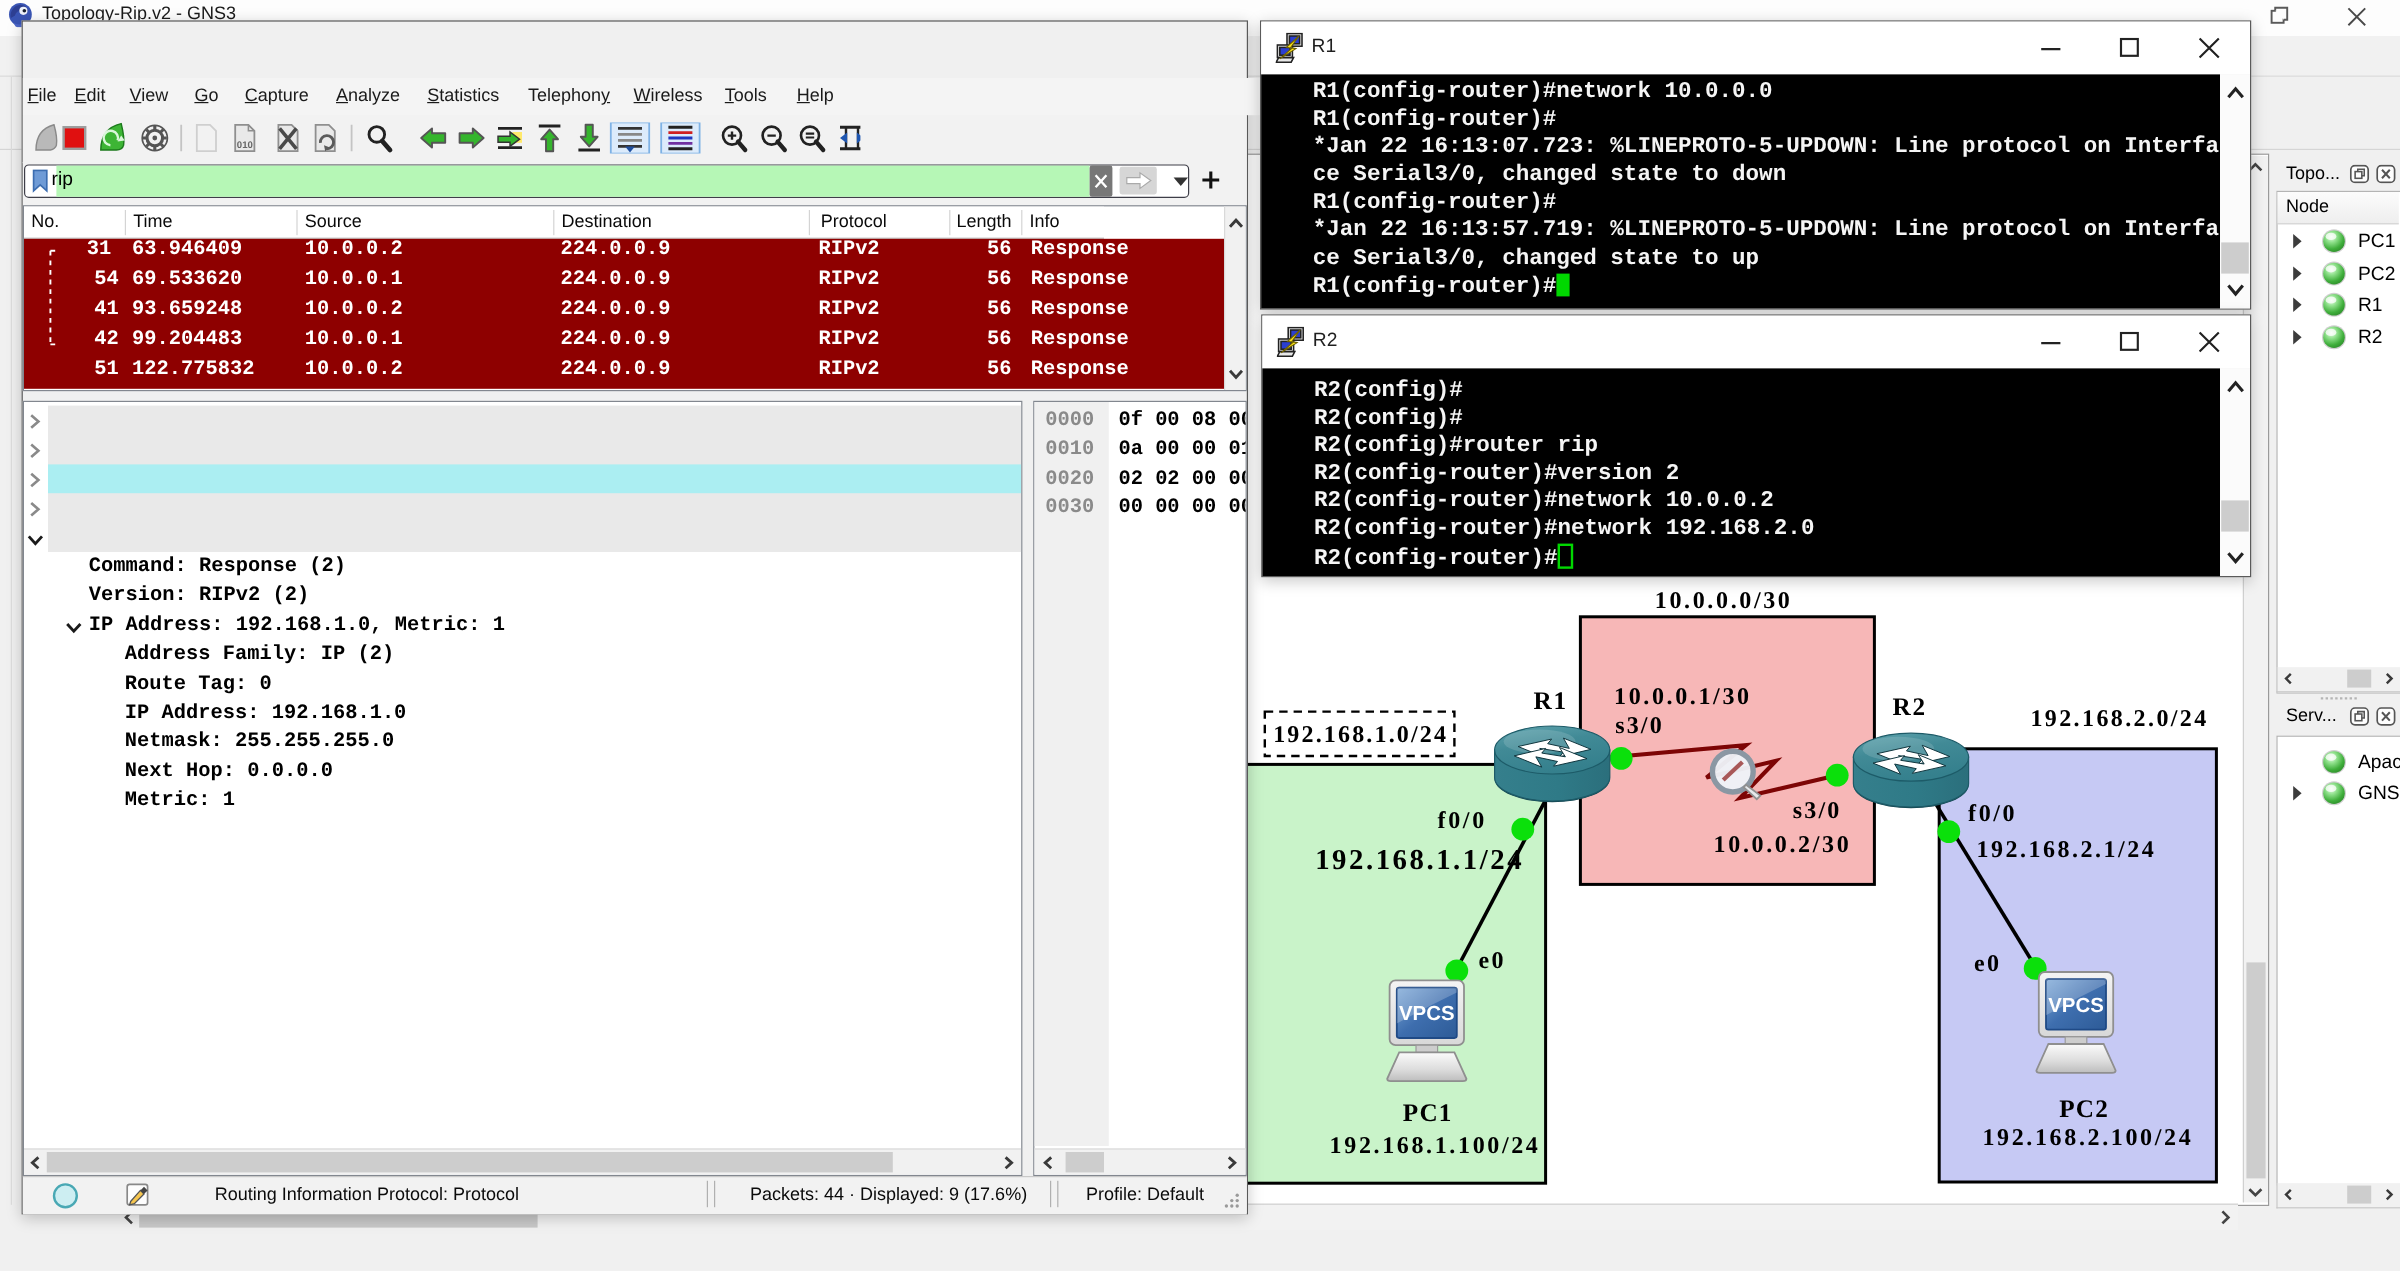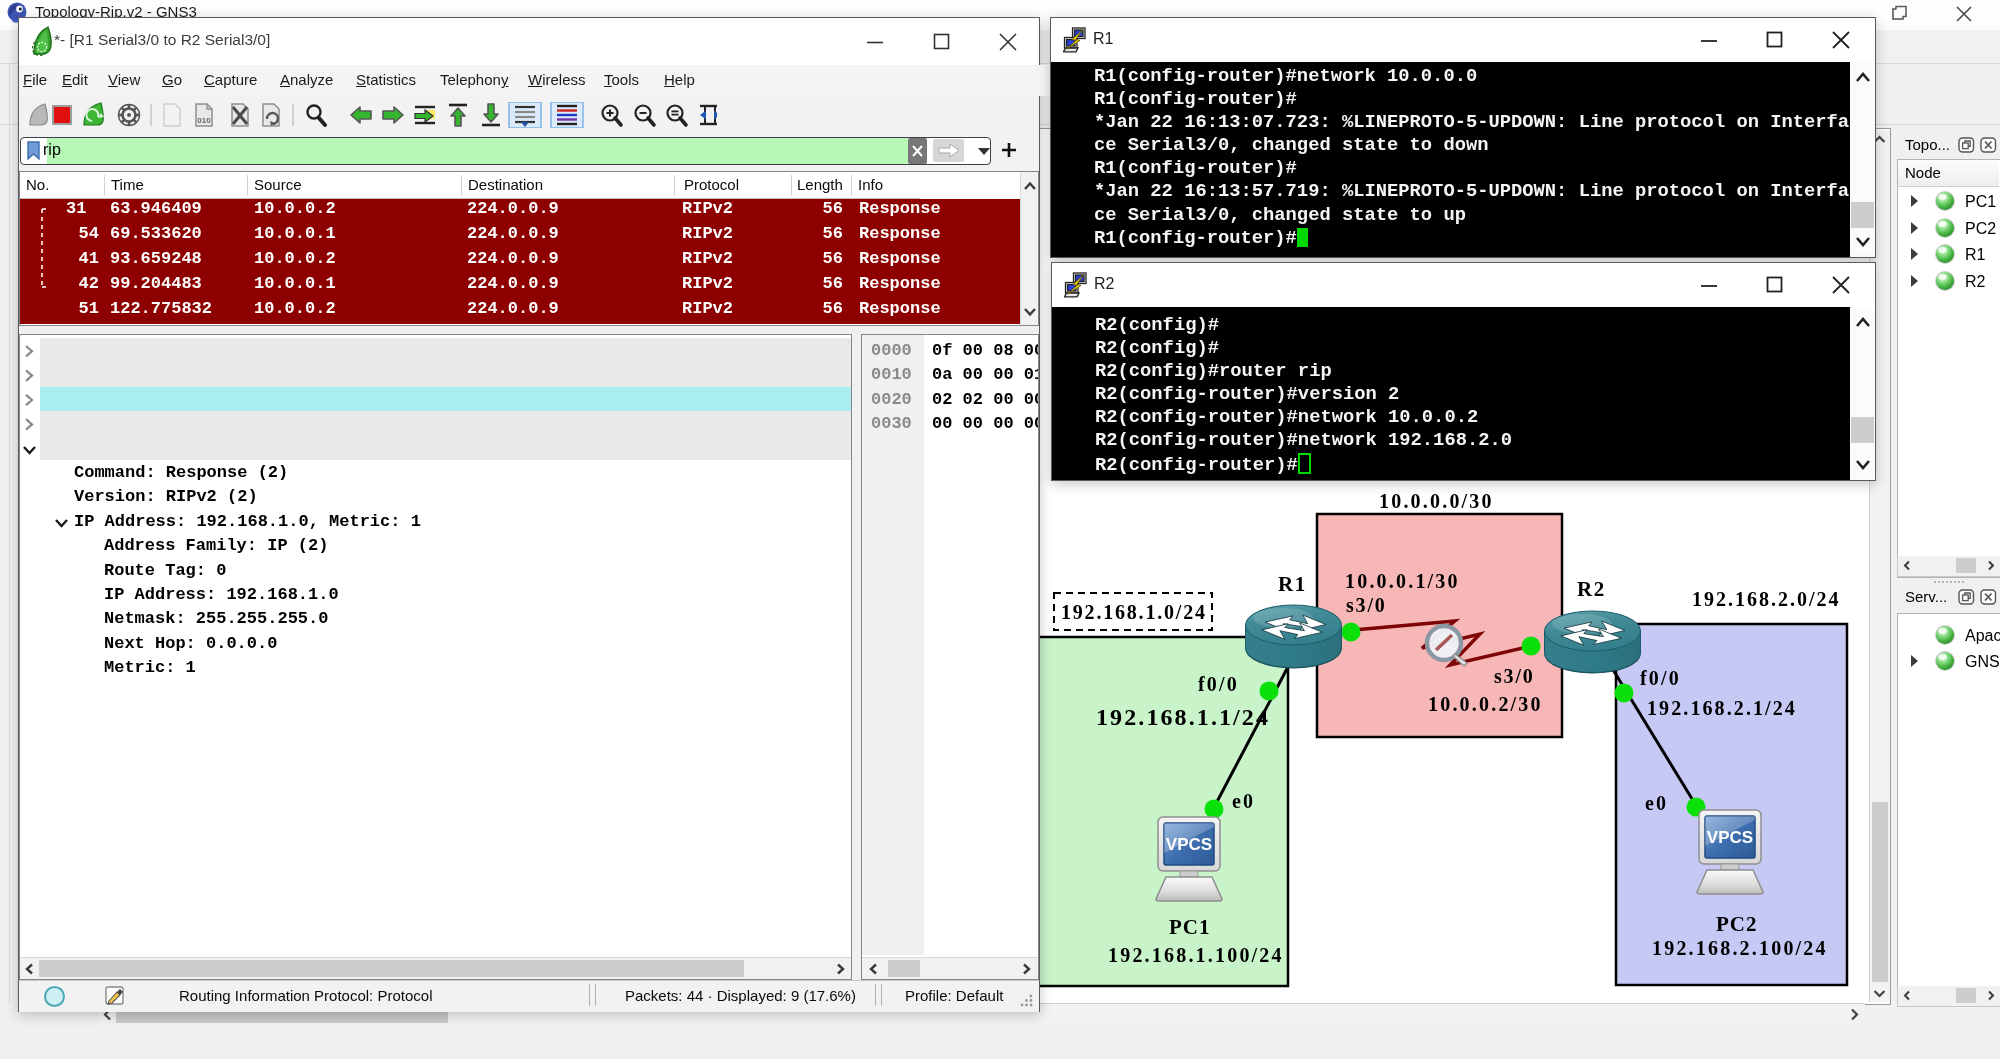--- a/index.html
+++ b/index.html
@@ -297,34 +297,20 @@
     <div class="abs serifb" style="left:611px;top:217px;font-size:20px;letter-spacing:2.1px;">192.168.2.1/24</div>
     <div class="abs serifb" style="left:609px;top:312px;font-size:20px;letter-spacing:2px;">e0</div>
     <div class="abs serifb" style="left:133px;top:435px;font-size:21px;letter-spacing:1px;">PC1</div>
     <div class="abs serifb" style="left:72px;top:464px;font-size:20px;letter-spacing:2.2px;">192.168.1.100/24</div>
     <div class="abs serifb" style="left:680px;top:432px;font-size:21px;letter-spacing:1px;">PC2</div>
     <div class="abs serifb" style="left:616px;top:457px;font-size:20px;letter-spacing:2.2px;">192.168.2.100/24</div>
   </div>
 
   <div id="wireshark" class="win" style="left:18px;top:17px;width:1020px;height:993px;">
 
-    <div class="abs" style="left:0;top:0;width:1020px;height:47px;background:#ffffff;">
-      <svg class="abs" style="left:13px;top:8px;" width="24" height="32" viewBox="0 0 24 32">
-        <circle cx="8" cy="22" r="7.5" fill="none" stroke="#2c6e2c" stroke-width="1.6" stroke-dasharray="2.4,2.2"></circle>
-        <path d="M2,28 Q2,8 16,1 Q20,12 19,20 Q18,27 12,28 Z" fill="#33a02c" stroke="#1e6b1a" stroke-width="1.3"></path>
-        <path d="M4,27 Q5,12 14,4 Q17,13 16,20 Q15,26 10,27 Z" fill="#4fc046"></path>
-        <circle cx="10" cy="21" r="4.6" fill="none" stroke="#e8f5e8" stroke-width="1.4" stroke-dasharray="1.8,1.6"></circle>
-      </svg>
-      <div class="abs" style="left:35px;top:13px;font-size:15.5px;color:#3c3c3c;">*- [R1 Serial3/0 to R2 Serial3/0]</div>
-      <svg class="abs" style="left:841px;top:13px;" width="180" height="22" viewBox="0 0 180 22">
-        <line x1="7" y1="11.5" x2="23" y2="11.5" stroke="#333" stroke-width="1.6"></line>
-        <rect x="74.5" y="3.5" width="14" height="14" fill="none" stroke="#333" stroke-width="1.6"></rect>
-        <path d="M140,3 L156,19 M156,3 L140,19" stroke="#333" stroke-width="1.6"></path>
-      </svg>
-    </div>
 
     <div class="abs" style="left:0;top:47px;width:1179px;height:31px;background:#f4f4f4;font-size:15px;color:#1a1a1a;">
       <div class="abs" style="left:4px;top:6px;"><u>F</u>ile</div>
       <div class="abs" style="left:43px;top:6px;"><u>E</u>dit</div>
       <div class="abs" style="left:89px;top:6px;"><u>V</u>iew</div>
       <div class="abs" style="left:143px;top:6px;"><u>G</u>o</div>
       <div class="abs" style="left:185px;top:6px;"><u>C</u>apture</div>
       <div class="abs" style="left:261px;top:6px;"><u>A</u>nalyze</div>
       <div class="abs" style="left:337px;top:6px;"><u>S</u>tatistics</div>
       <div class="abs" style="left:421px;top:6px;">Telephon<u>y</u></div>
@@ -506,21 +492,21 @@
         <div class="abs" style="left:838px;top:4px;">Info</div>
         <div class="abs" style="left:84px;top:3px;width:1px;height:21px;background:#d4d4d4;"></div>
         <div class="abs" style="left:227px;top:3px;width:1px;height:21px;background:#d4d4d4;"></div>
         <div class="abs" style="left:441px;top:3px;width:1px;height:21px;background:#d4d4d4;"></div>
         <div class="abs" style="left:654px;top:3px;width:1px;height:21px;background:#d4d4d4;"></div>
         <div class="abs" style="left:771px;top:3px;width:1px;height:21px;background:#d4d4d4;"></div>
         <div class="abs" style="left:831px;top:3px;width:1px;height:21px;background:#d4d4d4;"></div>
       </div>
       <div class="abs mono" id="plist" style="left:0;top:27px;width:1000px;height:125px;background:#8e0000;color:#fff;font-weight:bold;font-size:17px;">
         <div class="abs" style="left:0;top:0px;width:1000px;height:25px;">
-            <span class="abs" style="left:46px;width:33px;text-align:left;">31</span>
+            <span class="abs" style="left:46px;width:33px;text-align:center;">31</span>
             <span class="abs" style="left:90px;">63.946409</span>
             <span class="abs" style="left:234px;">10.0.0.2</span>
             <span class="abs" style="left:447px;">224.0.0.9</span>
             <span class="abs" style="left:662px;">RIPv2</span>
             <span class="abs" style="left:782px;width:41px;text-align:right;">56</span>
             <span class="abs" style="left:839px;">Response</span>
           </div>
         <div class="abs" style="left:0;top:25px;width:1000px;height:25px;">
             <span class="abs" style="left:46px;width:33px;text-align:right;">54</span>
             <span class="abs" style="left:90px;">69.533620</span>

